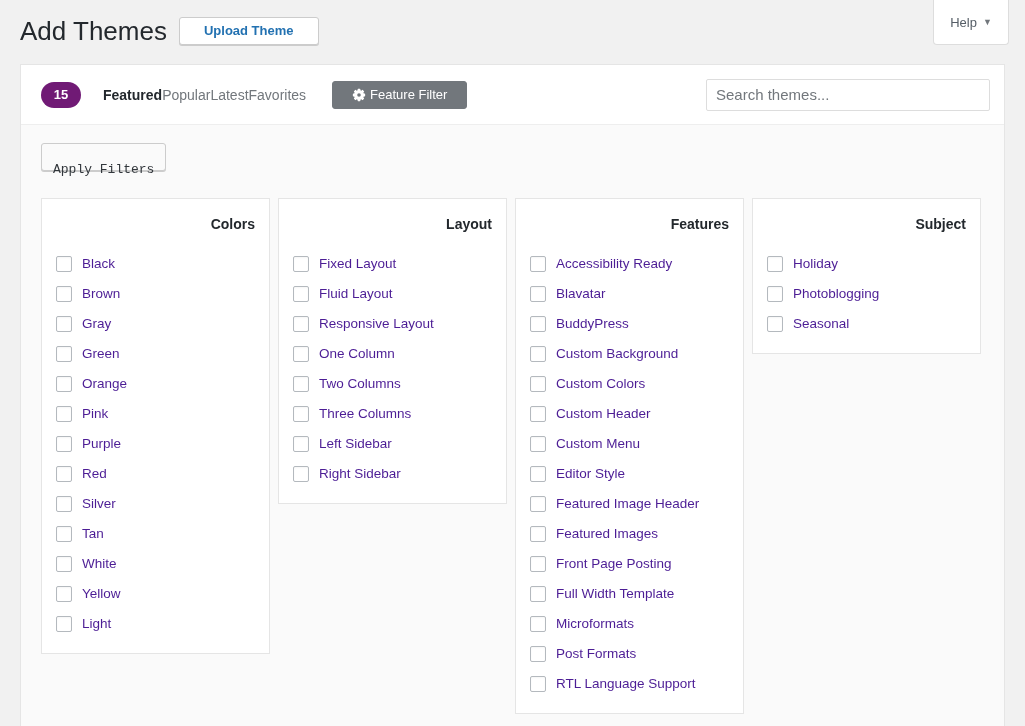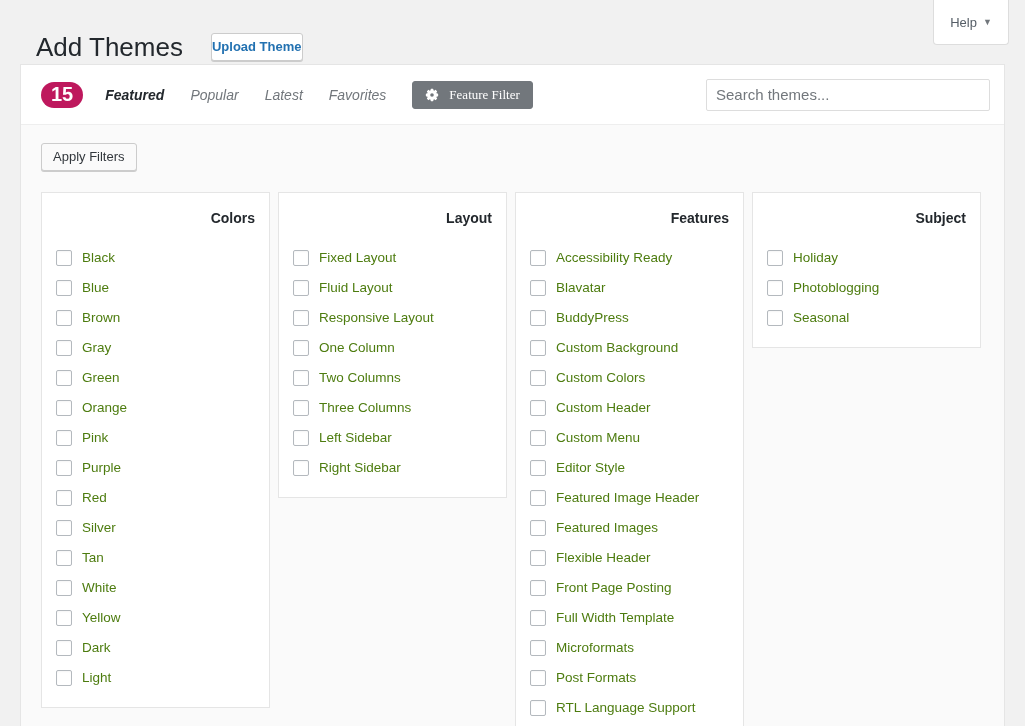--- a/index.html
+++ b/index.html
@@ -40,30 +40,30 @@
     top: 14px; left: 20px;
     display: flex;
     align-items: center;
     gap: 12px;
   }
   .page-title {
     font-size: 26px;
     font-weight: 400;
     color: #23282d;
     line-height: 34px;
-    margin: 16px;
+    margin: 0;
   }
   .upload-btn {
     background: #fff;
     border: 1px solid #ccc;
     border-radius: 3px;
     color: #2271b1;
     font-size: 13px;
     font-weight: bold;
-    padding: 0 0;
+    padding: 0 24px;
     height: 28px;
     line-height: 26px;
     cursor: pointer;
     font-family: inherit;
     box-shadow: 0 1px 0 #ccc;
   }
 
   
   .wrap {
     position: absolute;
@@ -84,57 +84,55 @@
     position: relative;
   }
   .count-badge {
     display: inline-flex;
     align-items: center;
     justify-content: center;
     min-width: 40px;
     height: 26px;
     padding: 0 10px;
     border-radius: 13px;
-    background: #be185d;
+    background: #701a75;
     color: #fff;
-    font-size: 20px;
+    font-size: 13px;
     font-weight: bold;
     margin-right: 22px;
   }
   .nav-tabs {
     display: flex;
     align-items: center;
-    gap: 26px;
-    font-style: italic;
   }
   .nav-tab {
     font-size: 14px;
     color: #72777c;
     text-decoration: none;
     cursor: pointer;
     line-height: 20px;
   }
   .nav-tab.active {
     color: #23282d;
     font-weight: 600;
   }
   .feature-filter-btn {
     margin-left: 26px;
     background: #72777c;
     border: 1px solid #72777c;
     border-radius: 3px;
     color: #fff;
     font-size: 13px;
     height: 28px;
-    padding: 0 12px;
+    padding: 0 19px;
     display: inline-flex;
     align-items: center;
-    gap: 10px;
+    gap: 4px;
     cursor: pointer;
-    font-family: Liberation Serif, serif;
+    font-family: Liberation Sans, sans-serif;
   }
   .gear {
     display: inline-block;
     width: 14px; height: 14px;
     flex: 0 0 14px;
   }
   .search-box {
     position: absolute;
     right: 14px;
     top: 50%;
@@ -158,24 +156,24 @@
     background: #fafafa;
     padding: 18px 20px 20px 20px;
   }
   .apply-filters {
     background: #fafafa;
     border: 1px solid #ccc;
     border-radius: 3px;
     color: #32373c;
     font-size: 13px;
     height: 28px;
-    padding: 0 11px;
+    padding: 13px 11px;
     line-height: 26px;
     cursor: pointer;
-    font-family: Liberation Sans, sans-serif;
+    font-family: Liberation Mono, monospace;
     box-shadow: 0 1px 0 #ccc;
   }
 
   .filter-groups {
     display: flex;
     align-items: flex-start;
     gap: 8px;
     margin-top: 21px;
   }
   .filter-group {
@@ -203,21 +201,21 @@
   .cbox {
     width: 16px; height: 16px;
     flex: 0 0 16px;
     border: 1px solid #b4b9be;
     border-radius: 2px;
     background: #fff;
     box-shadow: inset 0 1px 2px rgba(0,0,0,.04);
   }
   .filter-label {
     font-size: 13.5px;
-    color: #4d7c0f;
+    color: #4c1d95;
     line-height: 18px;
     white-space: nowrap;
   }
 </style>
 </head>
 <body>
 
 <div class="help-tab">
   <span>Help</span>
   <span class="caret">▼</span>
@@ -254,24 +252,20 @@
     <button class="apply-filters">Apply Filters</button>
     <div class="filter-groups">
         <div class="filter-group">
           <div class="group-title">Colors</div>
           <label class="filter-item">
             <span class="cbox"></span>
             <span class="filter-label">Black</span>
           </label>
           <label class="filter-item">
             <span class="cbox"></span>
-            <span class="filter-label">Blue</span>
-          </label>
-          <label class="filter-item">
-            <span class="cbox"></span>
             <span class="filter-label">Brown</span>
           </label>
           <label class="filter-item">
             <span class="cbox"></span>
             <span class="filter-label">Gray</span>
           </label>
           <label class="filter-item">
             <span class="cbox"></span>
             <span class="filter-label">Green</span>
           </label>
@@ -299,24 +293,20 @@
             <span class="cbox"></span>
             <span class="filter-label">Tan</span>
           </label>
           <label class="filter-item">
             <span class="cbox"></span>
             <span class="filter-label">White</span>
           </label>
           <label class="filter-item">
             <span class="cbox"></span>
             <span class="filter-label">Yellow</span>
-          </label>
-          <label class="filter-item">
-            <span class="cbox"></span>
-            <span class="filter-label">Dark</span>
           </label>
           <label class="filter-item">
             <span class="cbox"></span>
             <span class="filter-label">Light</span>
           </label>
         </div>
         <div class="filter-group">
           <div class="group-title">Layout</div>
           <label class="filter-item">
             <span class="cbox"></span>
@@ -388,24 +378,20 @@
           <label class="filter-item">
             <span class="cbox"></span>
             <span class="filter-label">Featured Image Header</span>
           </label>
           <label class="filter-item">
             <span class="cbox"></span>
             <span class="filter-label">Featured Images</span>
           </label>
           <label class="filter-item">
             <span class="cbox"></span>
-            <span class="filter-label">Flexible Header</span>
-          </label>
-          <label class="filter-item">
-            <span class="cbox"></span>
             <span class="filter-label">Front Page Posting</span>
           </label>
           <label class="filter-item">
             <span class="cbox"></span>
             <span class="filter-label">Full Width Template</span>
           </label>
           <label class="filter-item">
             <span class="cbox"></span>
             <span class="filter-label">Microformats</span>
           </label>

